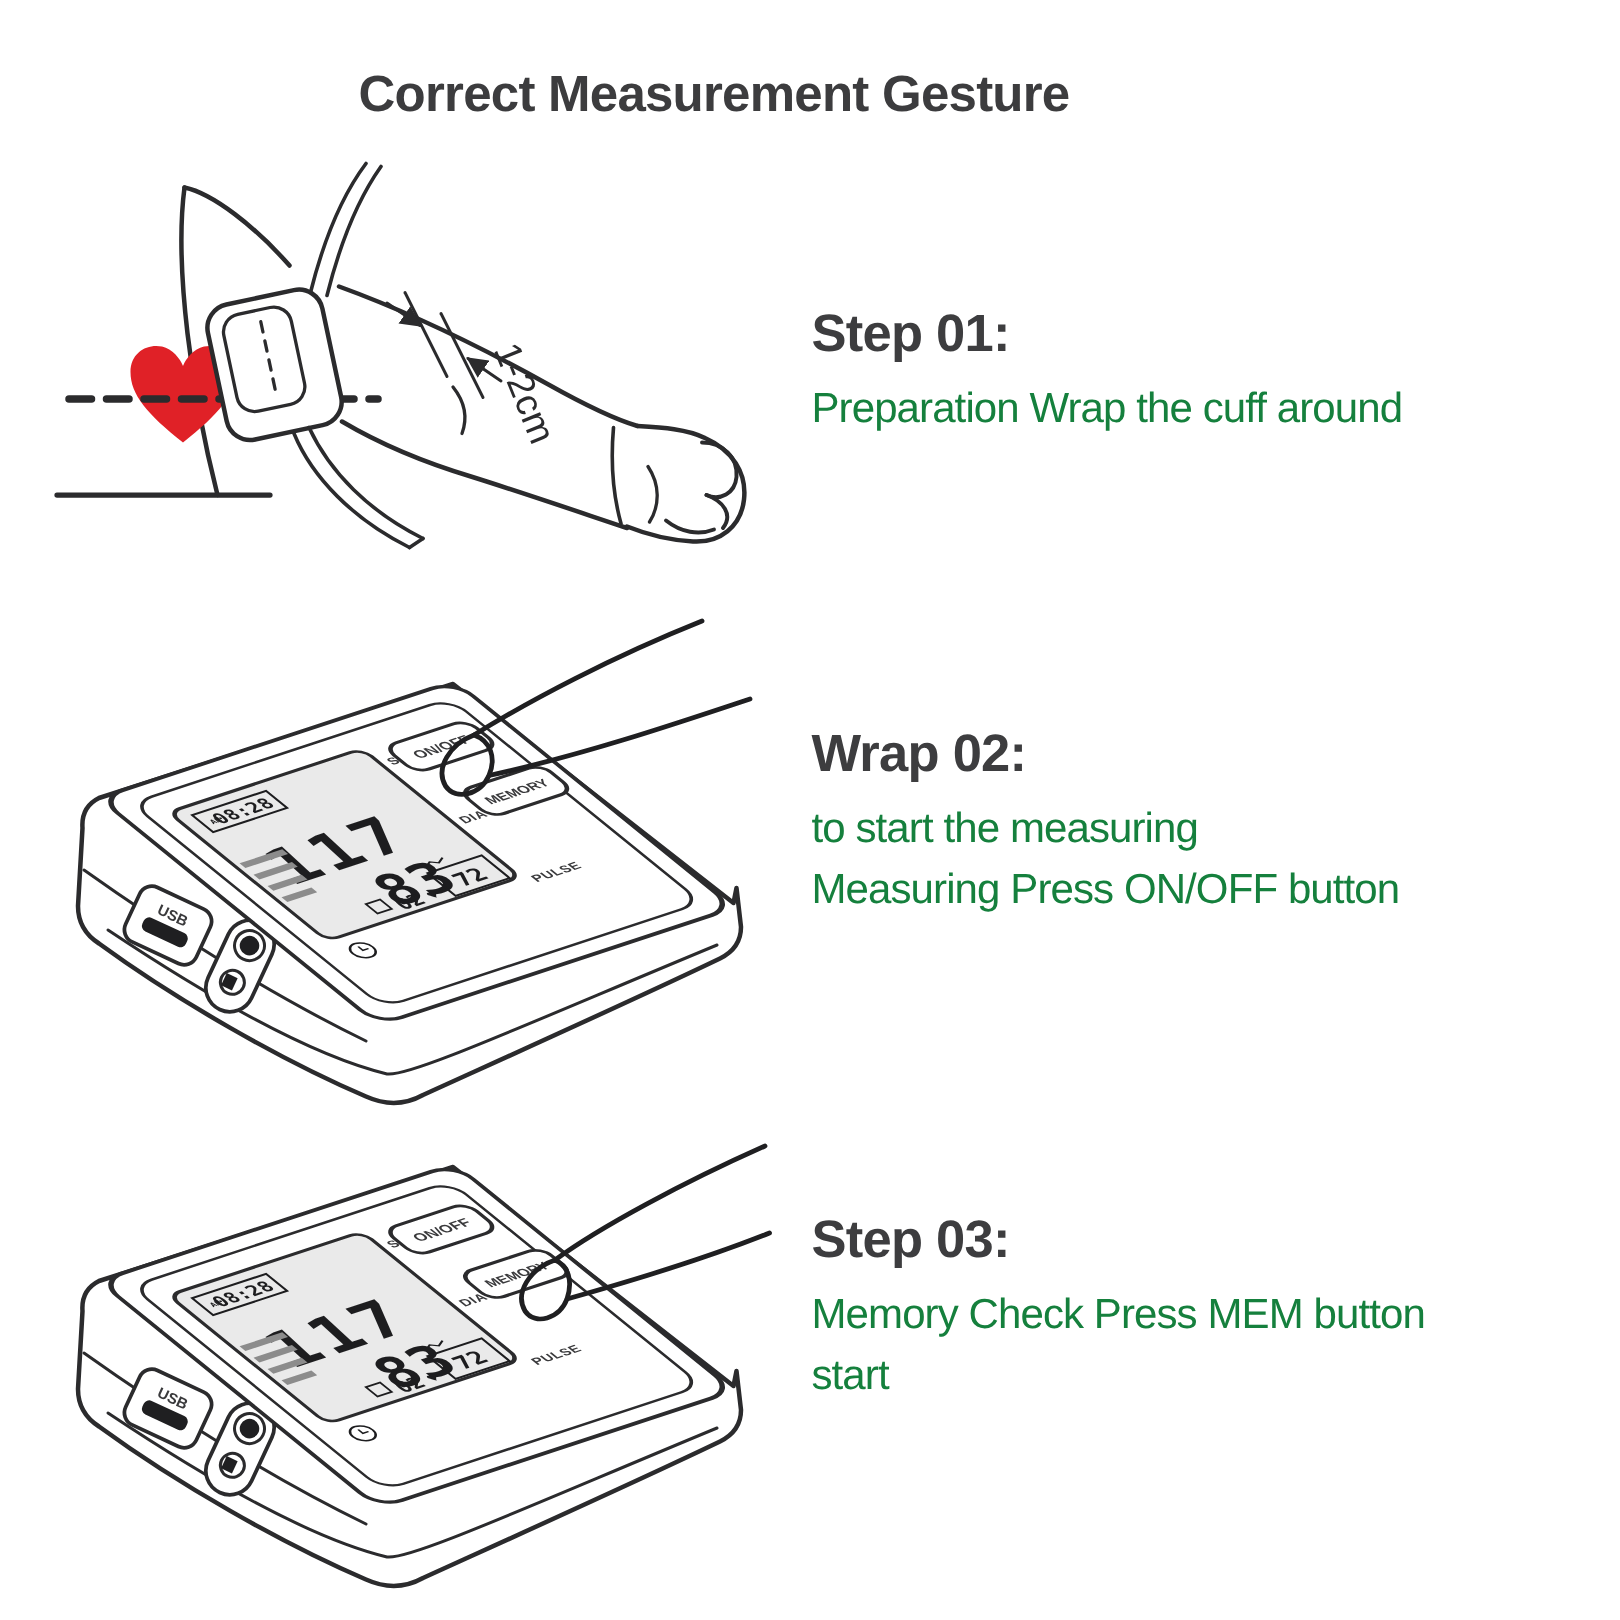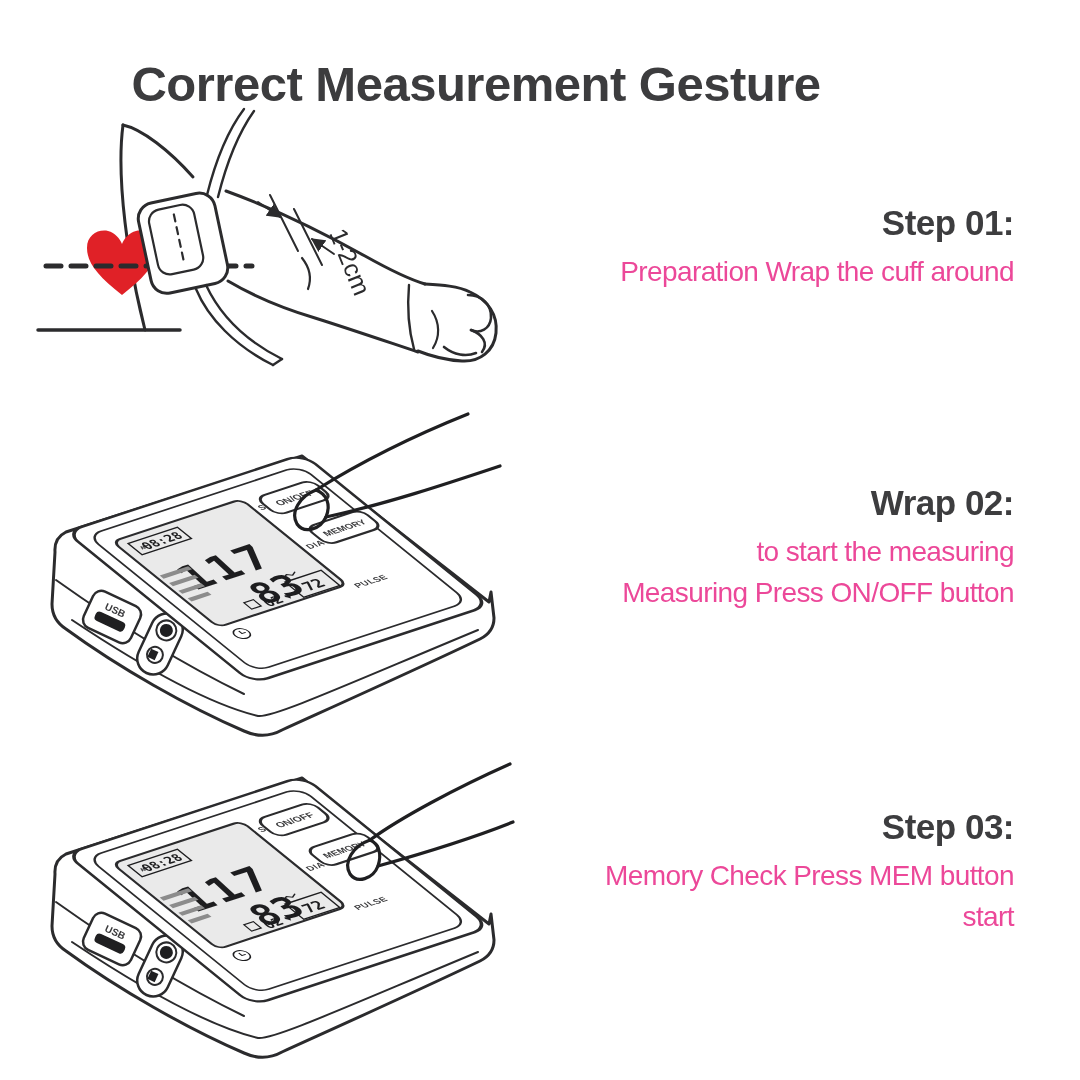--- a/index.html
+++ b/index.html
@@ -1,23 +1,23 @@
 <!DOCTYPE html>
 <html><head>
 <meta charset="utf-8">
 <style>
   html,body{margin:0;padding:0;}
   body{width:1080px;height:1080px;background:#ffffff;position:relative;overflow:hidden;
        font-family:"Liberation Sans",sans-serif;color:#3e3e40;}
-  .page-title{position:absolute;top:56px;left:0;width:952px;text-align:center;
-       font-size:49px;font-weight:bold;letter-spacing:-0.5px;color:#3c3c3e;}
-  .step-block{position:absolute;left:562px;width:452px;text-align:right;}
+  .page-title{position:absolute;top:44px;left:0;width:952px;text-align:center;
+       font-size:34px;font-weight:bold;letter-spacing:-0.5px;color:#3c3c3e;}
+  .step-block{position:absolute;left:541px;width:452px;}
   #step1{top:203px;} #step2{top:483px;} #step3{top:793px;margin-top:14px;}
   .step-heading{font-size:35px;font-weight:bold;color:#3d3d3f;margin-bottom:8px;letter-spacing:-0.5px;}
-  .step-line{font-size:28px;line-height:41px;color:#ec4899;letter-spacing:-0.6px;}
+  .step-line{font-size:28px;line-height:41px;color:#15803d;letter-spacing:-0.6px;}
   .illu{position:absolute;}
   #arm-illu{left:30px;top:103px;}
   #device-illu-2{left:48px;top:410px;}
   #device-illu-3{left:48px;top:732px;}
   svg text{font-family:"Liberation Sans",sans-serif;}
   .lcd-digit{font-family:"DejaVu Sans Mono",monospace;font-weight:bold;fill:#1d1d1f;}
   .face-label{font-weight:bold;fill:#3a3a3c;}
 </style>
 </head>
 <body>

